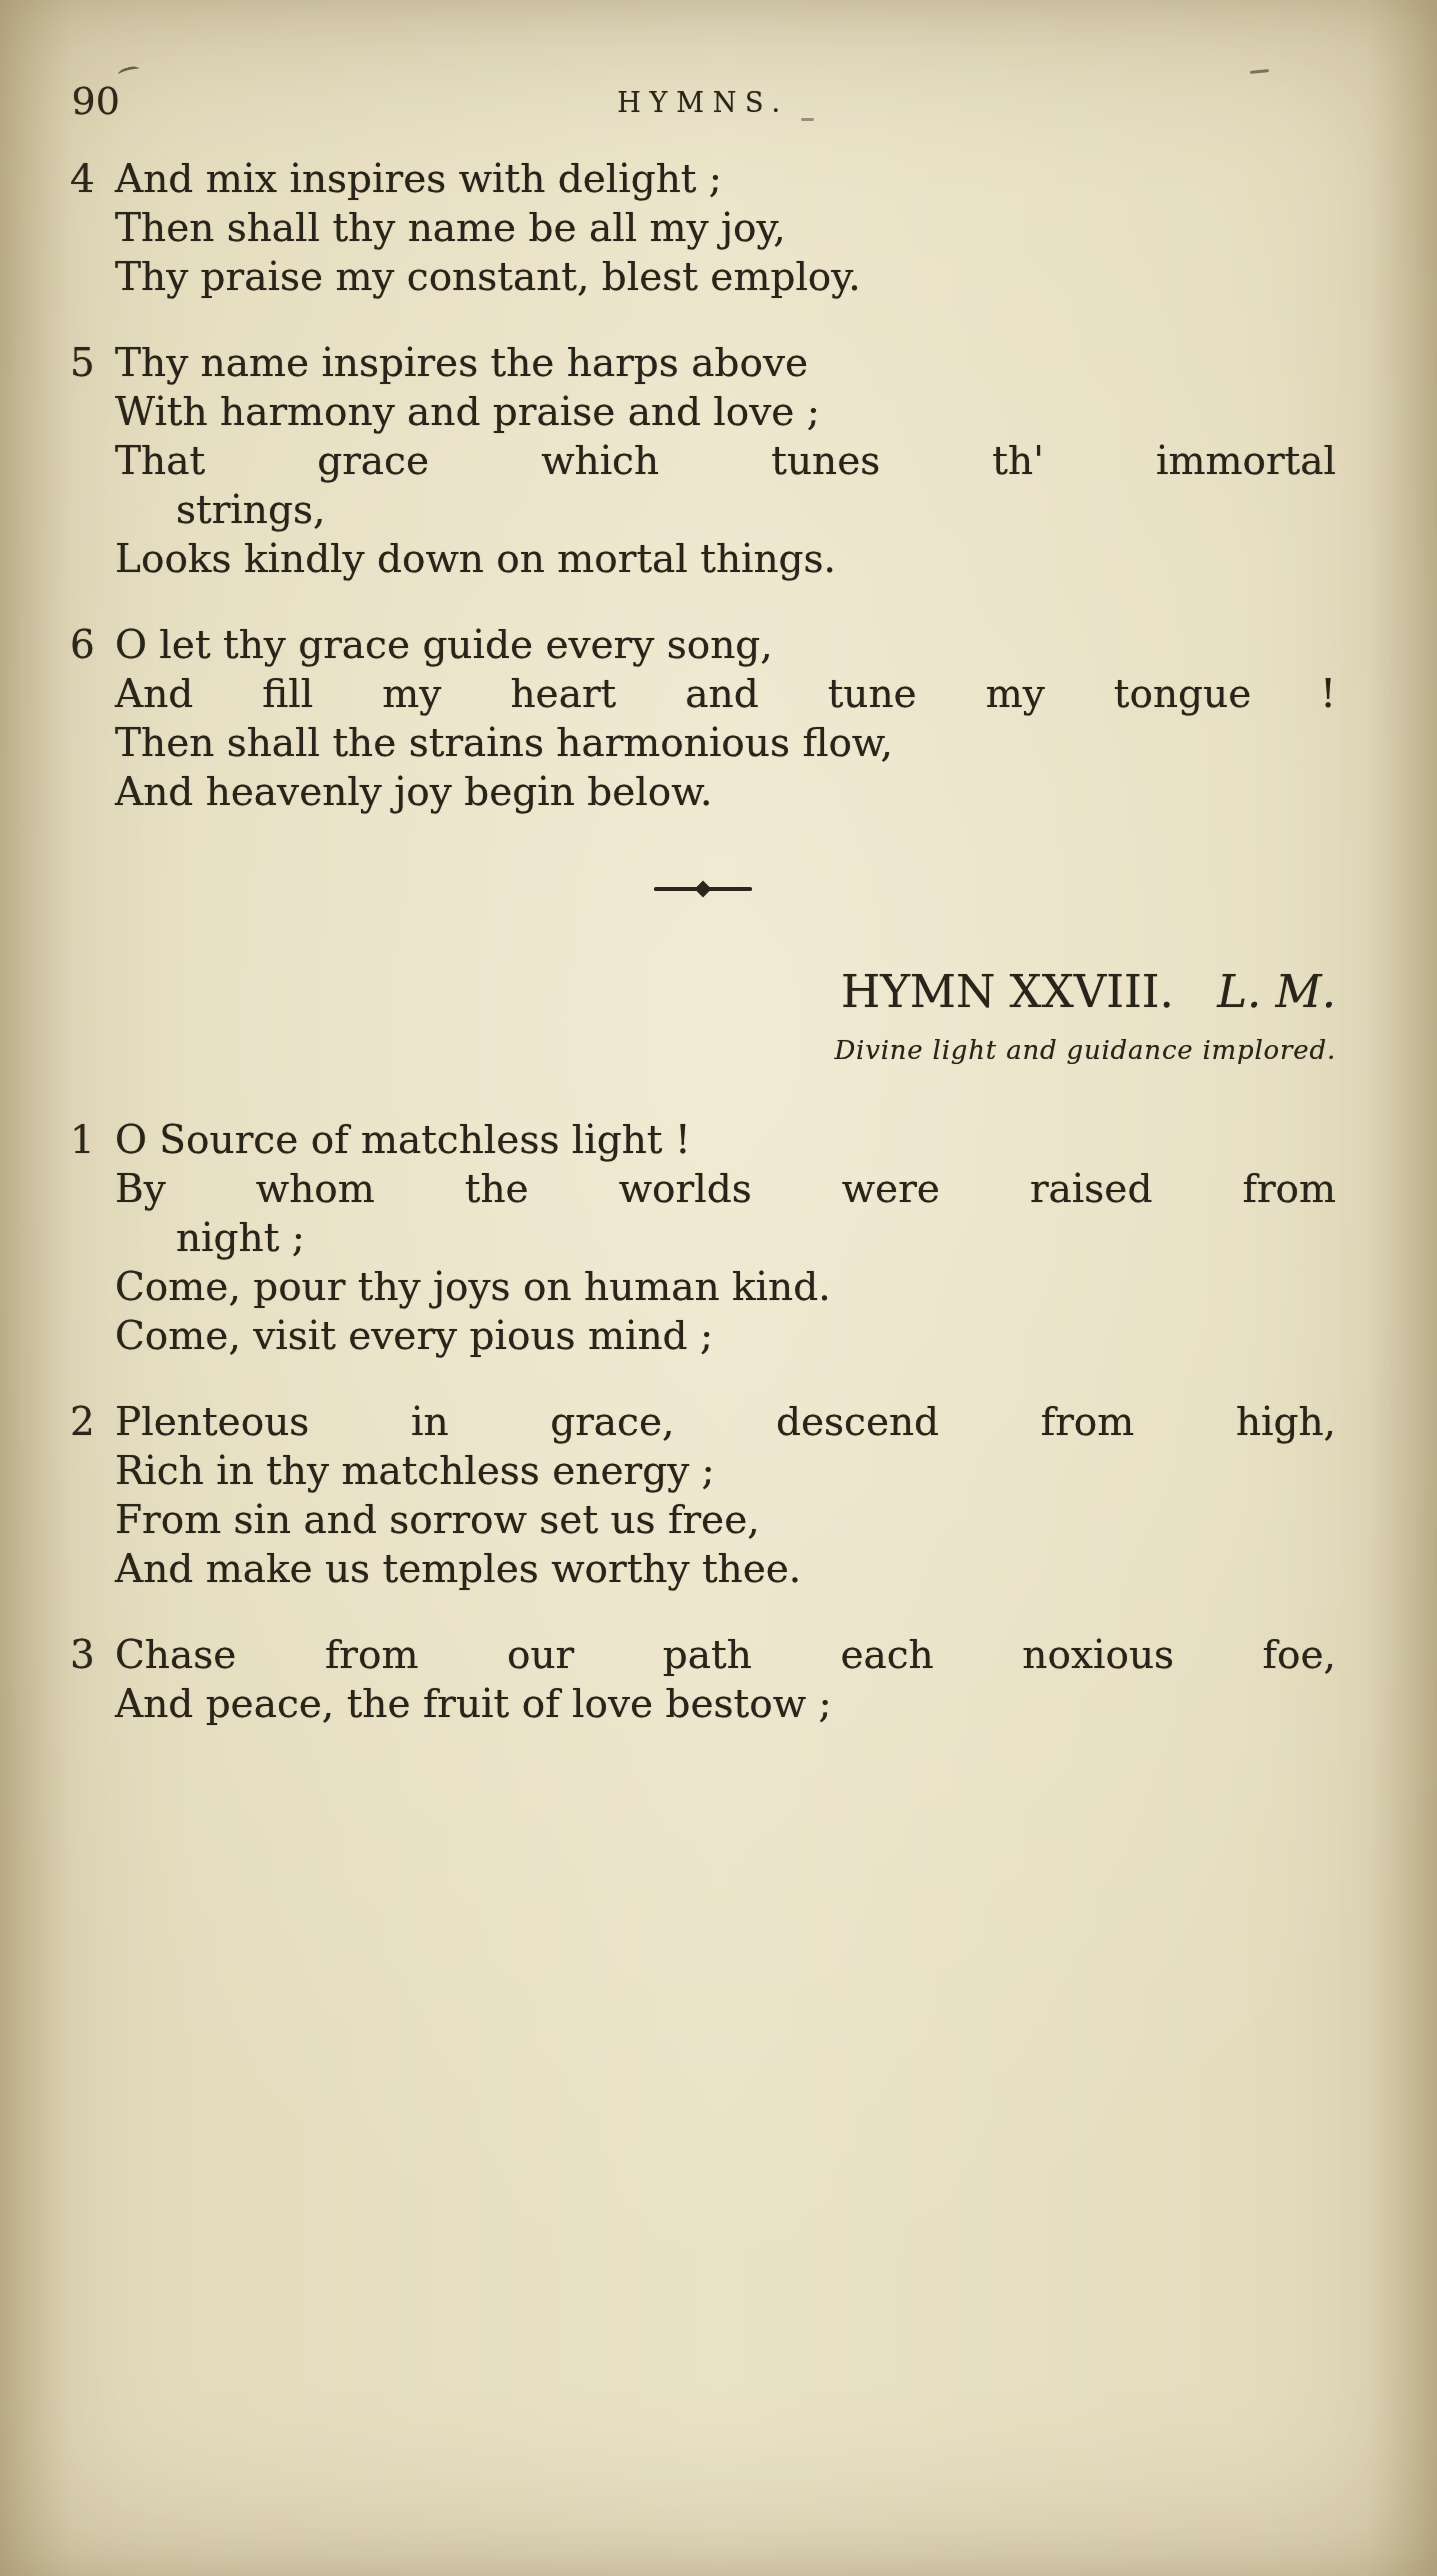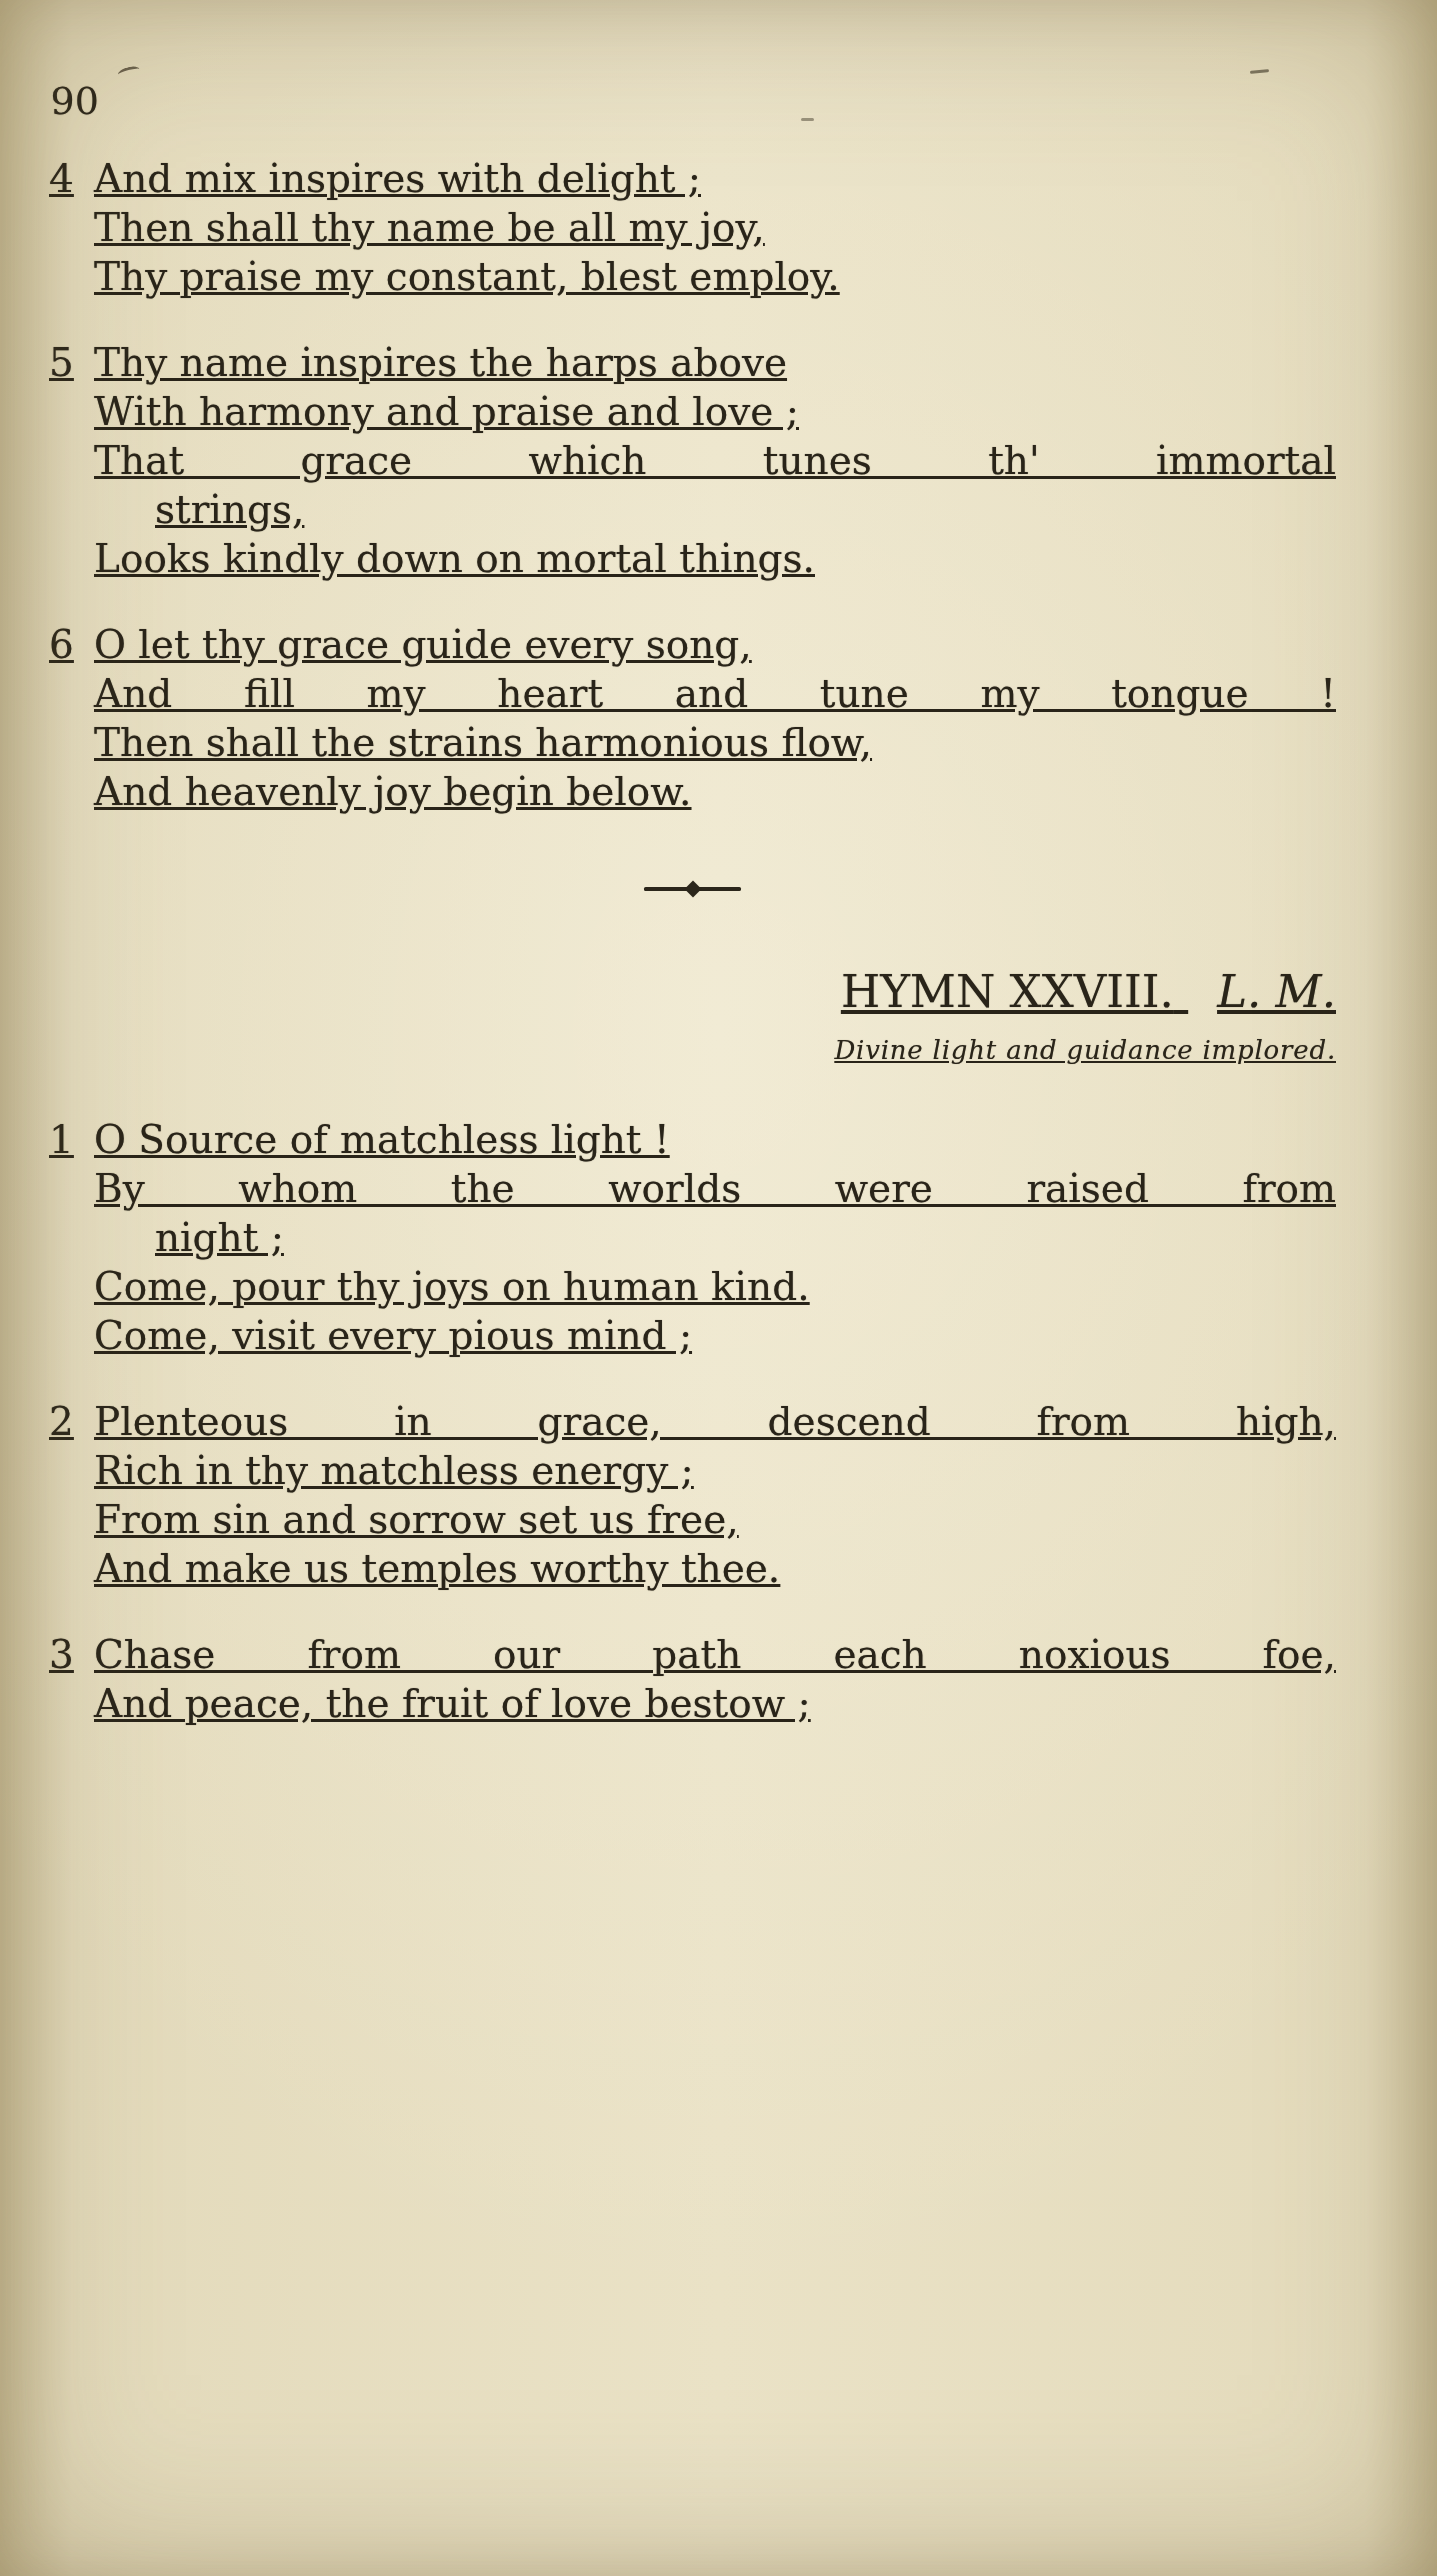--- a/index.html
+++ b/index.html
@@ -26,22 +26,21 @@
     pointer-events: none;
     box-shadow:
       inset 0 0 168px rgba(116, 96, 54, 0.38),
       inset 0 0 48px rgba(116, 96, 54, 0.18);
   }
 
   .page {
     position: relative;
     width: 100%;
     height: 100%;
-    padding: 77px 102px 0 49px;
-    text-decoration: underline;
+    padding: 77px 102px 0 70px;
   }
 
   
   .header {
     position: relative;
     height: 53px;
   }
   .pagenum {
     position: absolute;
     left: 1.6px;
@@ -155,20 +154,21 @@
 <body>
 
 <div class="page">
 
   <div class="mark mark-a"></div>
   <div class="mark mark-b"></div>
   <div class="mark mark-c"></div>
 
   <div class="header">
     <span class="pagenum">90</span>
+    <span class="running">HYMNS.</span>
   </div>
 
   <div class="content">
 
     <div class="verse">
       <div class="vnum">4</div>
       <div class="vlines">
         <div class="line">And mix inspires with delight ;</div>
         <div class="line">Then shall thy name be all my joy,</div>
         <div class="line">Thy praise my constant, blest employ.</div>

